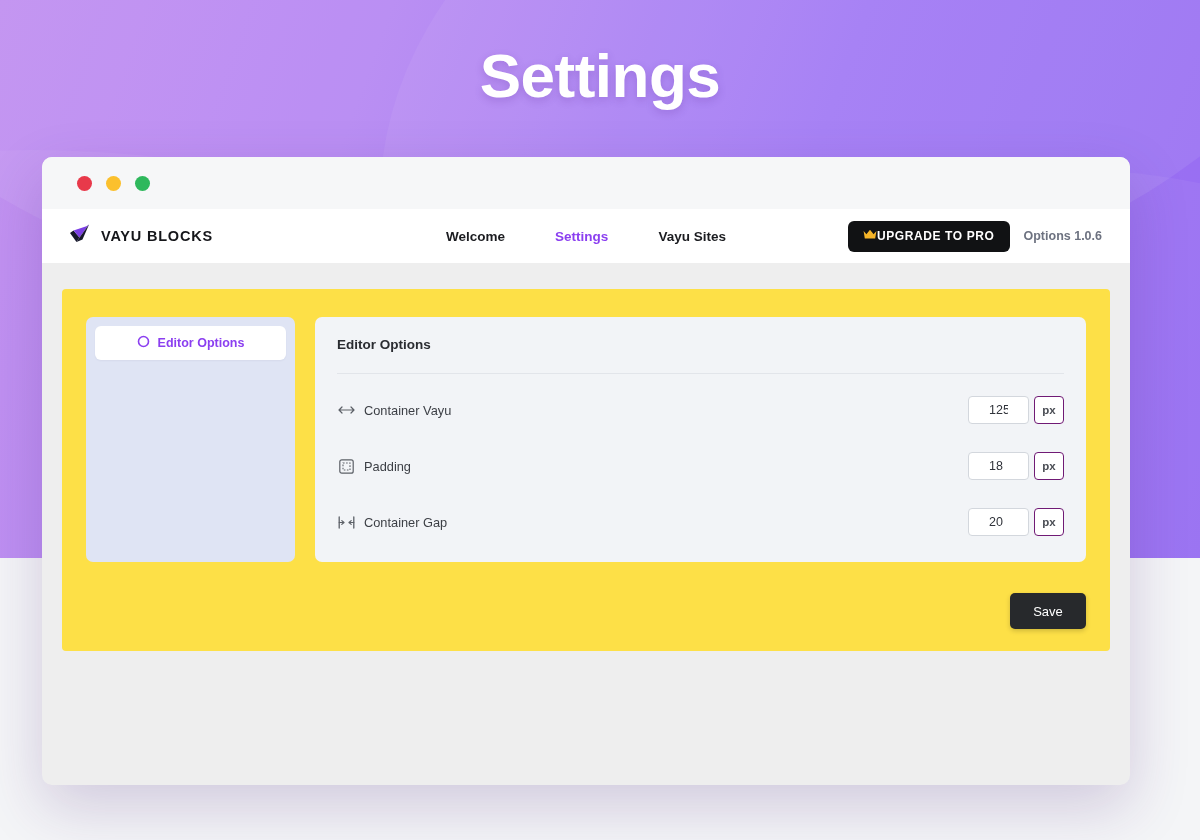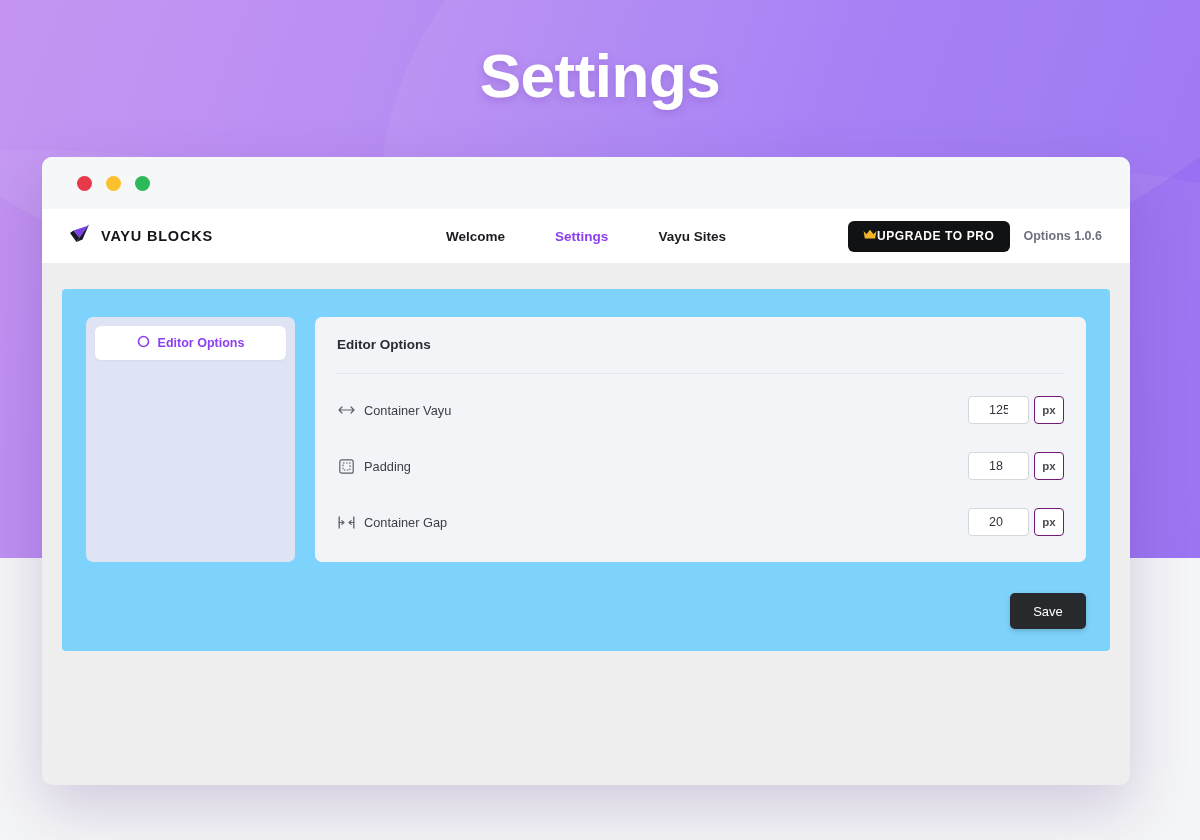--- a/index.html
+++ b/index.html
@@ -137,21 +137,21 @@
     font-size: 12.5px;
     font-weight: bold;
     color: #6d7280;
   }
 
   
   .gray-strip { height: 26px; background: #eeeeee; }
 
   .page {
     margin: 0 20px;
-    background: #7dd3fc;
+    background: #fde047;
     border-radius: 4px;
     height: 362px;
     padding: 28px 24px 0 24px;
     display: flex;
     flex-direction: column;
   }
 
   .page-cols { display: flex; gap: 20px; }
 
   

